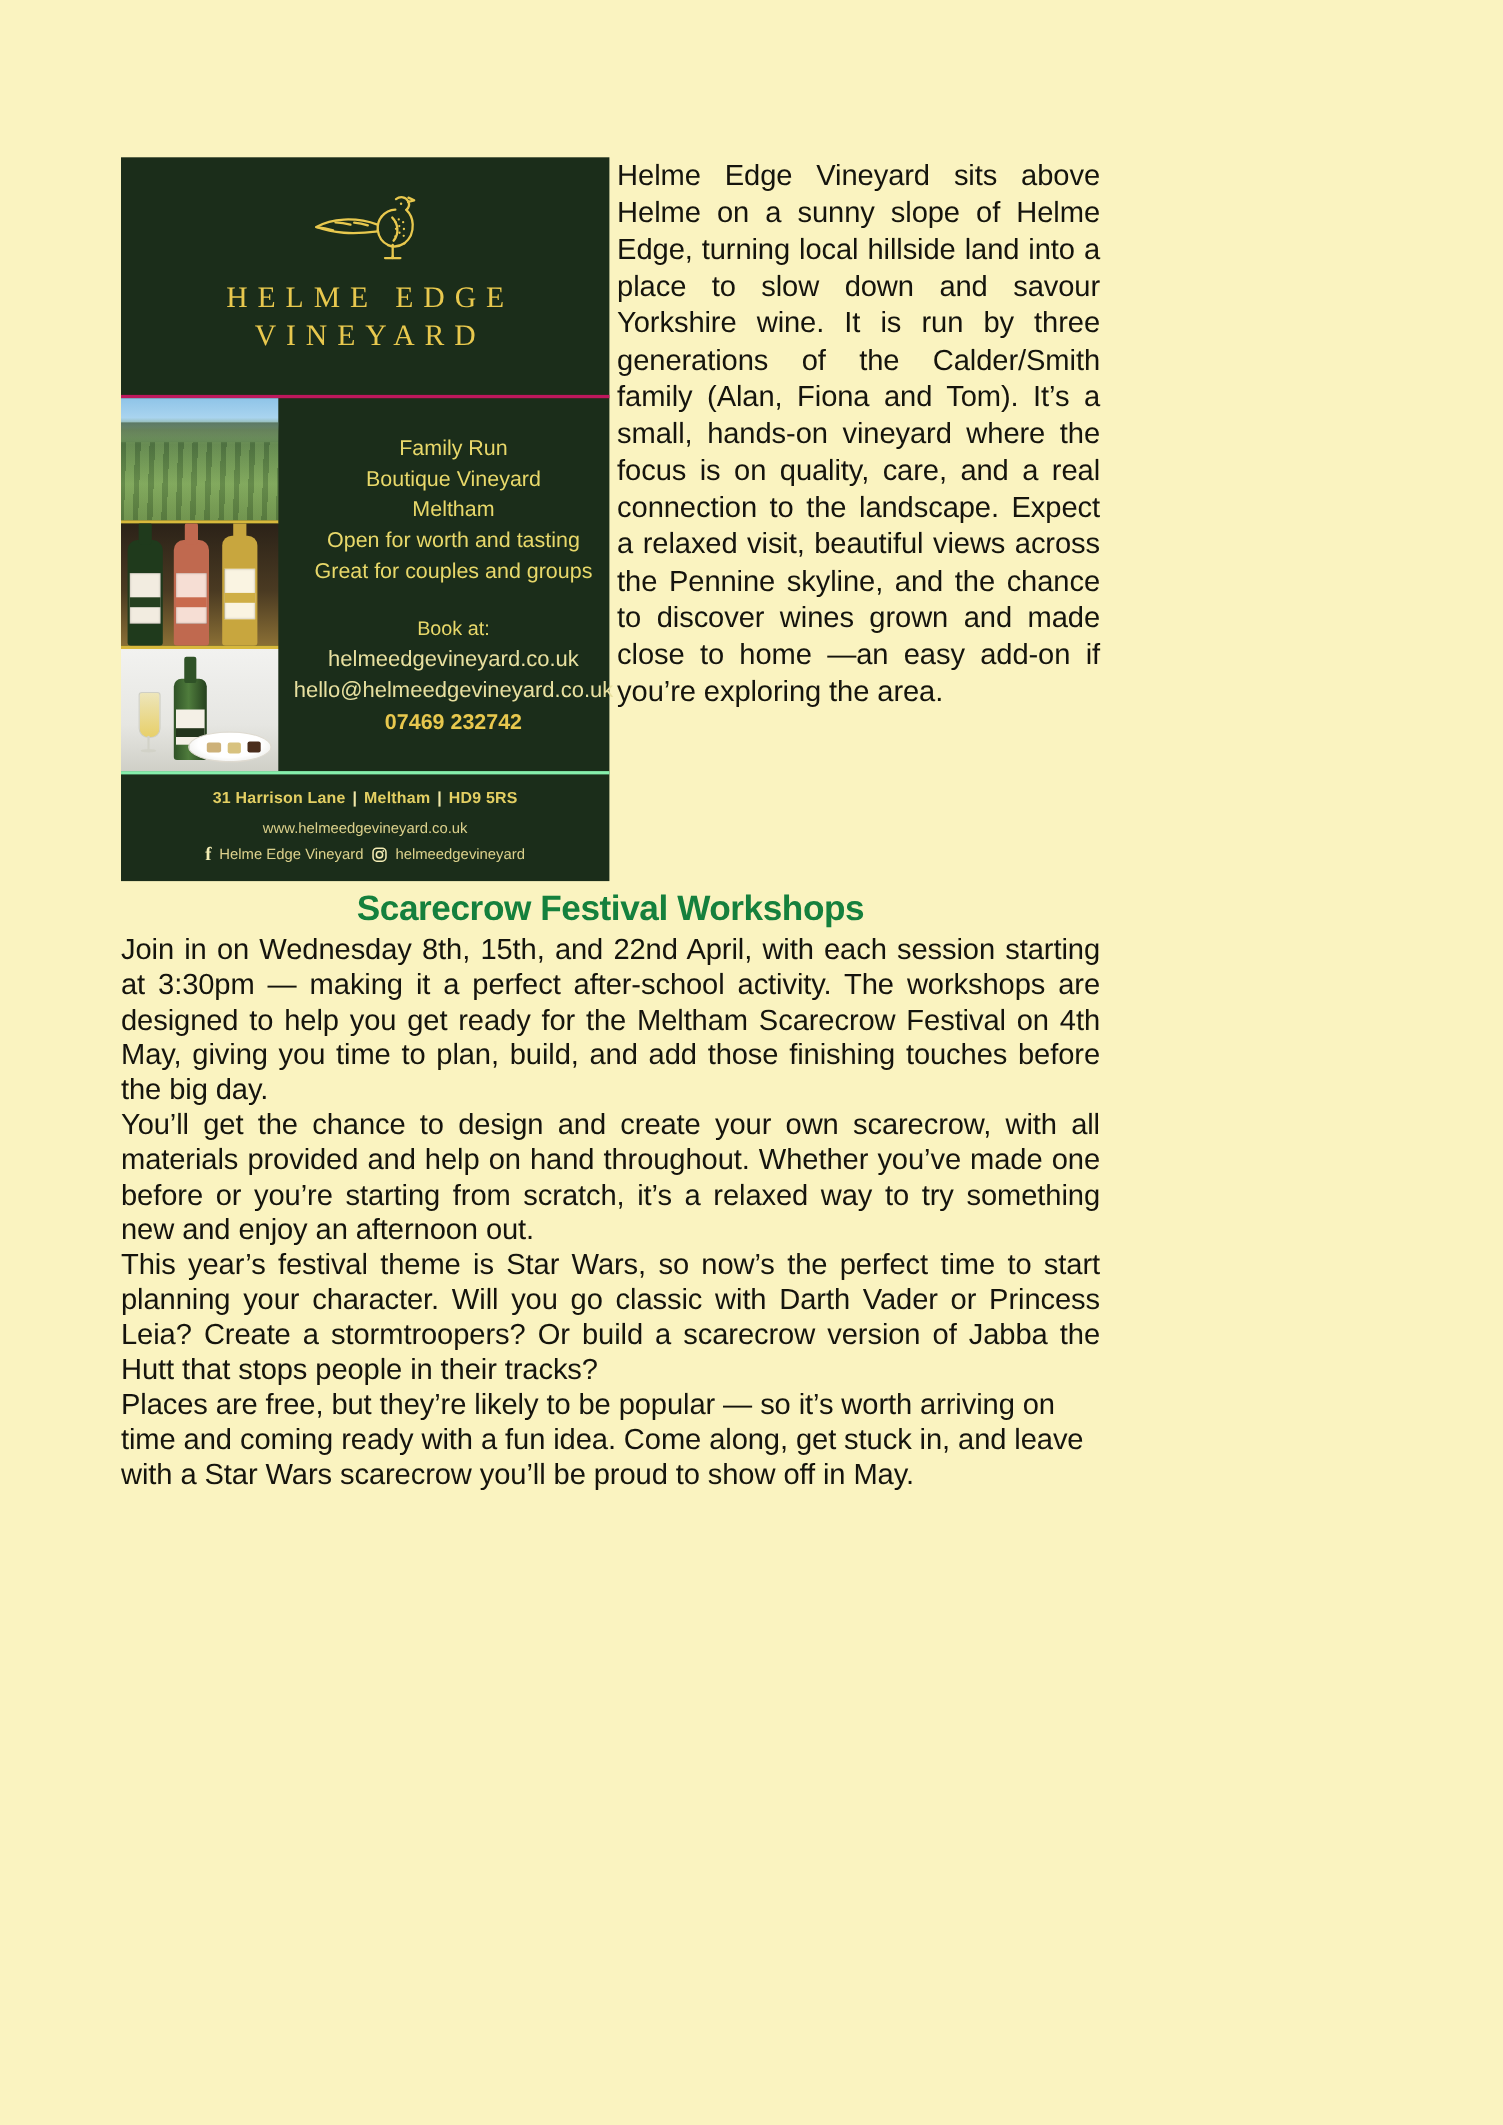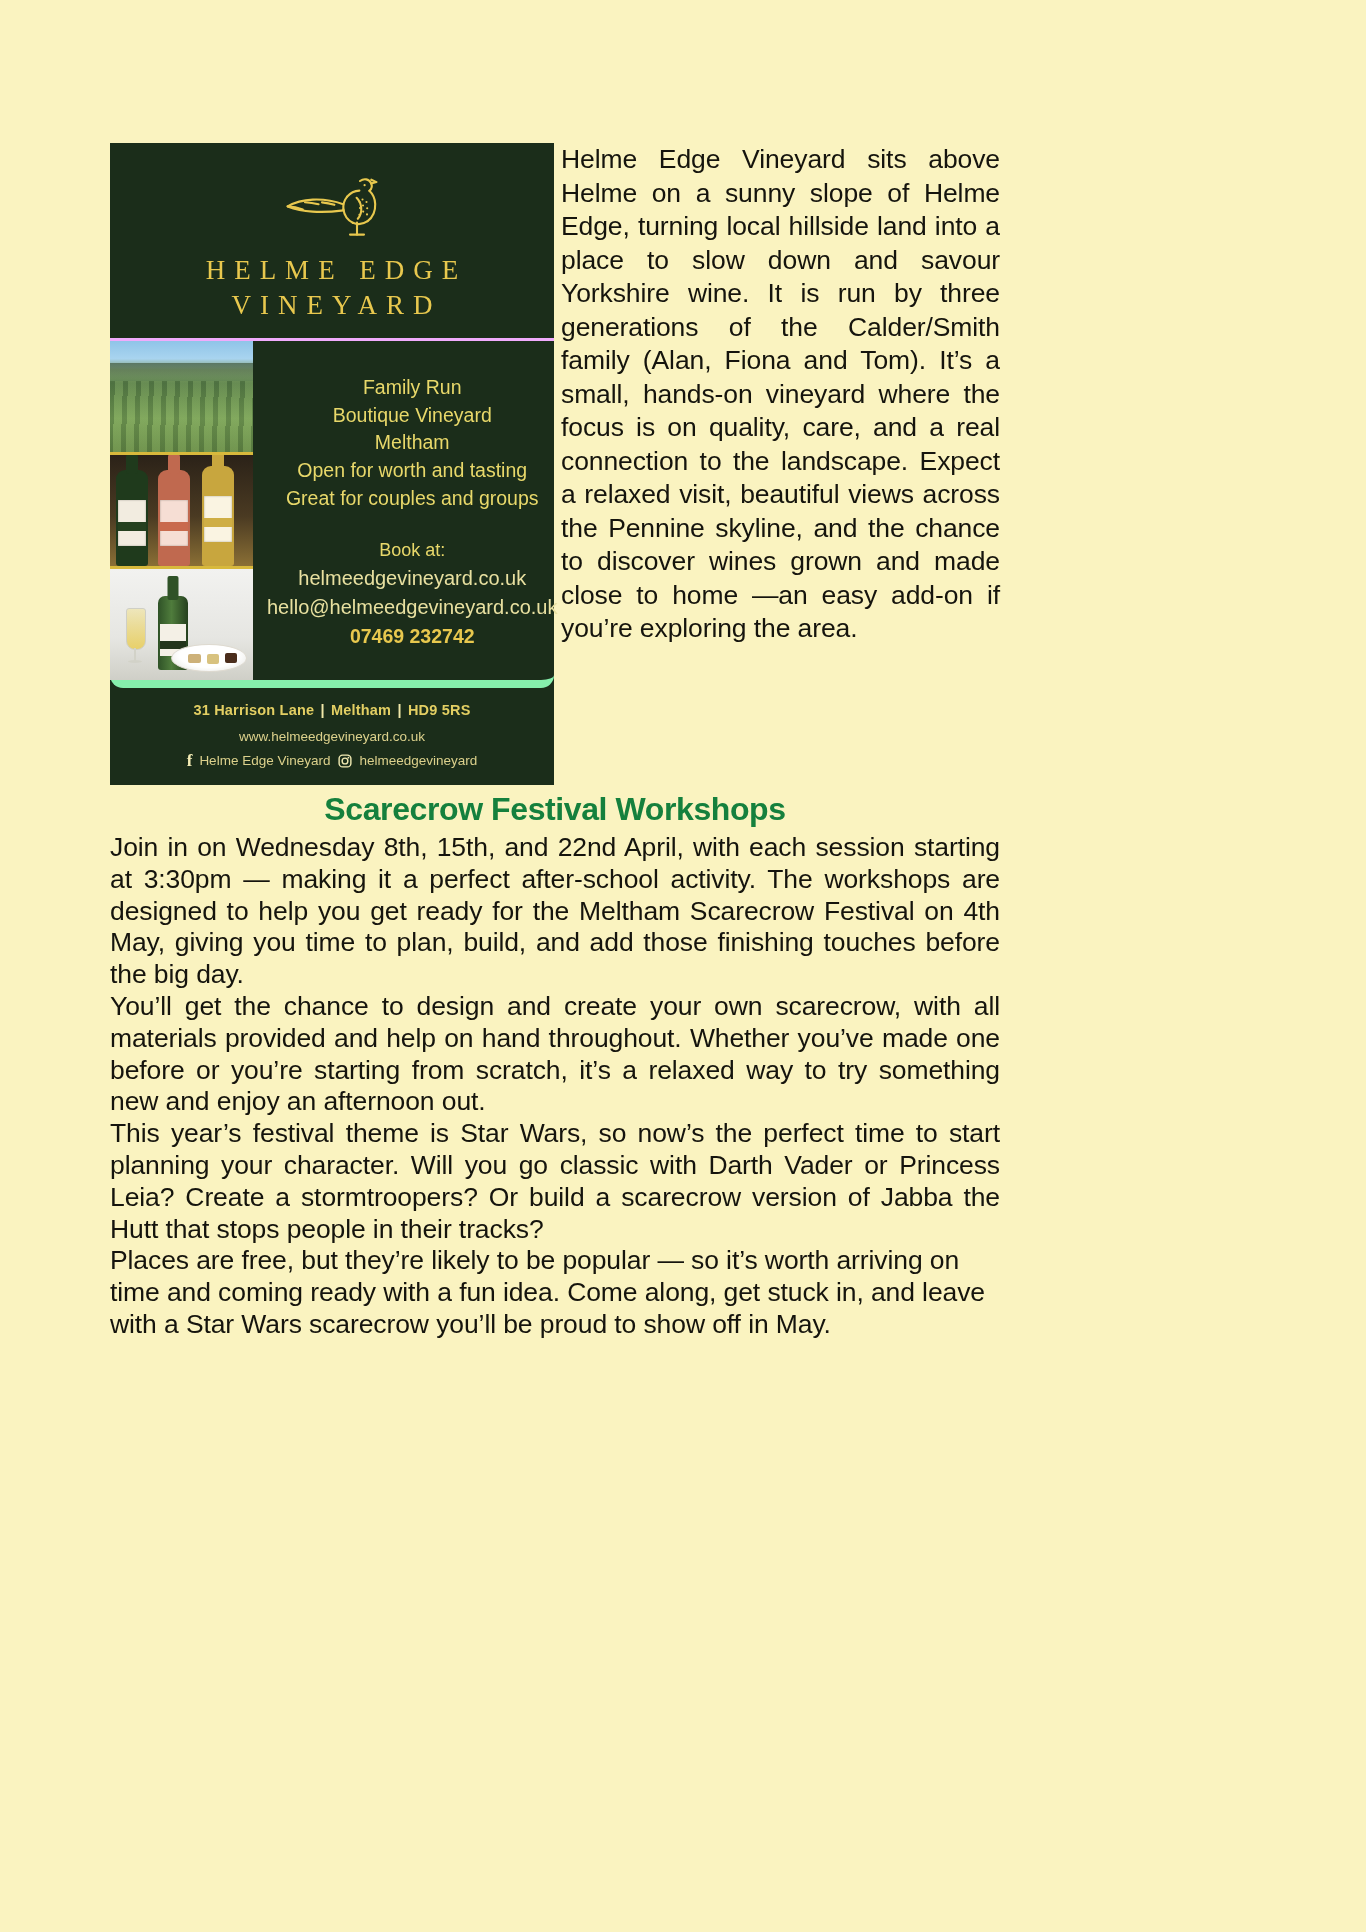--- a/index.html
+++ b/index.html
@@ -37,44 +37,43 @@
 
   .ad {
     width: 444px;
     flex: 0 0 444px;
     background: #1b2d1a;
     box-sizing: border-box;
   }
 
   
   .ad-logo {
-    padding: 26px 0 16px 0;
+    padding: 26px 0 37px 0;
     text-align: center;
-    border-bottom: 3px solid #f0abfc;
+    border-bottom: 3px solid #be185d;
   }
   .pheasant {
     display: block;
     margin: 0 auto 10px auto;
   }
   .brand-line-1,
   .brand-line-2 {
     color: #e8c84e;
     font-family: "Liberation Serif", serif;
     font-size: 27px;
     letter-spacing: 9px;
     line-height: 1.28;
     text-indent: 9px;
   }
 
   
   .ad-middle {
     display: flex;
     align-items: stretch;
-    border-bottom: 8px solid #86efac;
-    border-radius: 13px;
+    border-bottom: 3px solid #86efac;
   }
   .photo-col {
     width: 143px;
     flex: 0 0 143px;
     display: flex;
     flex-direction: column;
   }
   .photo {
     height: 111px;
     position: relative;

